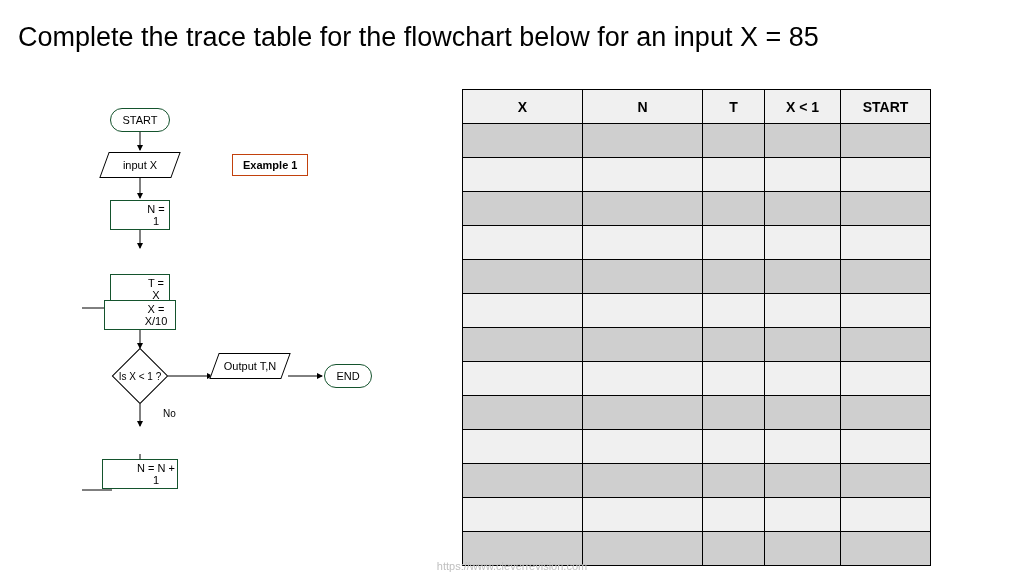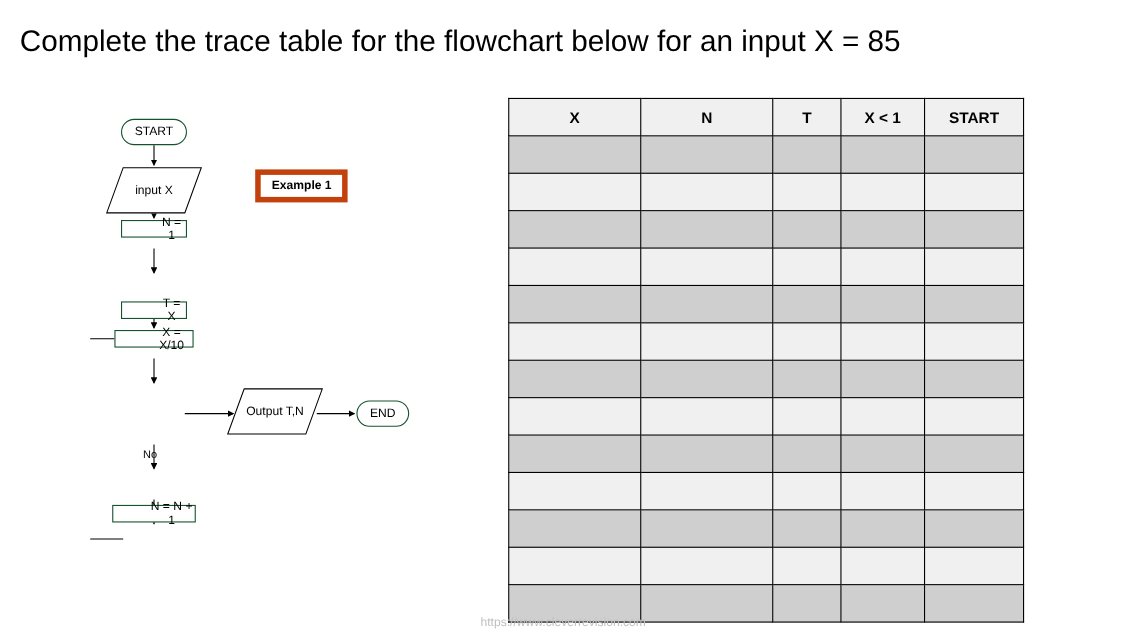--- a/index.html
+++ b/index.html
@@ -40,27 +40,27 @@
       background: #fff;
       border: 1px solid #14532d;
       text-align: center;
       line-height: 1.1;
     }
     .fc-terminator {
       border-radius: 12px;
       height: 24px;
     }
     .fc-process {
-      height: 16px;
+      height: 30px;
       padding-left: 32px;
     }
     .fc-para {
       border: none;
       background: transparent;
-      height: 42px;
+      height: 26px;
     }
     .fc-para-inner {
       position: absolute;
       top: 0; left: 0; right: 0; bottom: 0;
       transform: skewX(-20deg);
       border: 1px solid #000;
       background: #fff;
     }
     .fc-para span { position: relative; z-index: 1; }
     .fc-diamond {
@@ -77,21 +77,21 @@
       border: 1px solid #000;
       background: #fff;
     }
     .fc-diamond span { position: relative; z-index: 1; font-size: 10px; }
     .fc-label {
       position: absolute;
       font-size: 10px;
     }
     .example-box {
       position: absolute;
-      border: 5px solid #c2410c;
+      border: 1px solid #c2410c;
       padding: 4px 10px;
       font-size: 11px;
       font-weight: bold;
       background: #fff;
     }
     .trace-table {
       position: absolute;
       top: 89px;
       left: 462px;
       border-collapse: collapse;
@@ -161,23 +161,27 @@
     </div>
 
   <div class="fc-shape fc-process" style="top:142px;left:28px;width:60px;margin-top:24px;">
       <span>T = X</span>
     </div>
 
   <div class="fc-shape fc-process" style="top:192px;left:22px;width:72px;">
       <span>X = X/10</span>
     </div>
 
+  <div class="fc-shape fc-diamond" style="top:240px;left:30px;">
+    <div class="fc-diamond-inner"></div>
+      <span>Is X &lt; 1 ?</span>
+  </div>
 
   <div class="fc-label" style="top:253px;left:96px;margin-left:48px;">Yes</div>
-  <div class="fc-label" style="top:300px;left:48px;">No</div>
+  <div class="fc-label" style="top:300px;left:81px;">No</div>
 
   <div class="fc-shape fc-para" style="top:245px;left:132px;width:72px;">
     <div class="fc-para-inner"></div>
       <span>Output T,N</span>
   </div>
 
   <div class="fc-shape fc-terminator" style="top:256px;left:242px;width:48px;">
       <span>END</span>
     </div>
 

